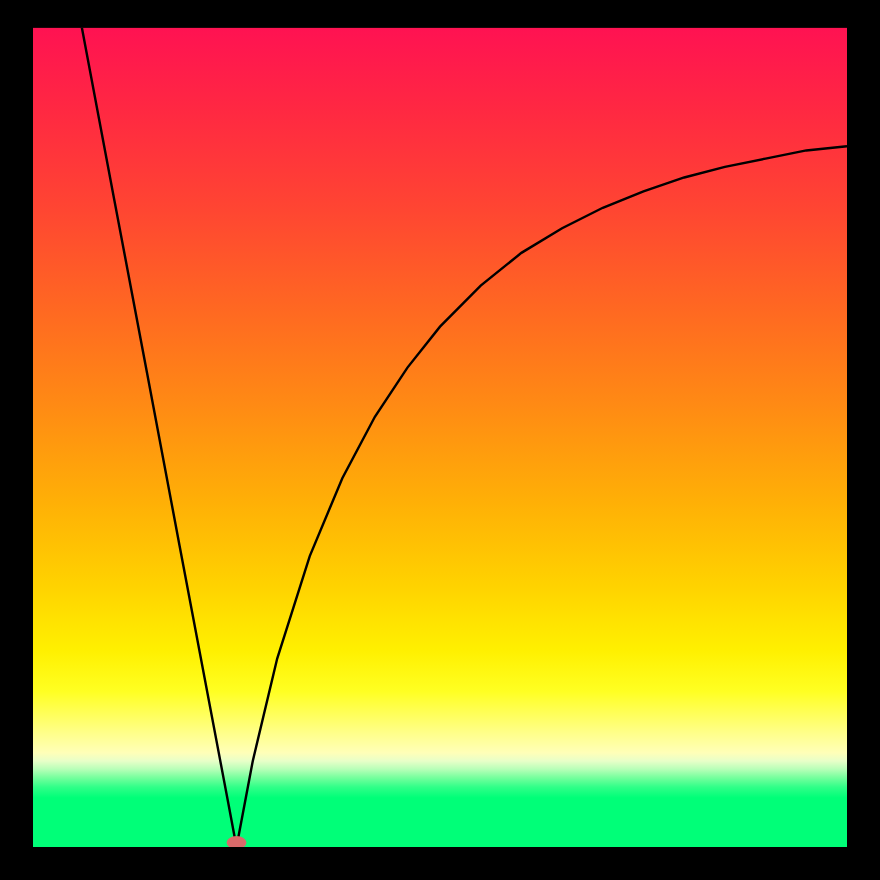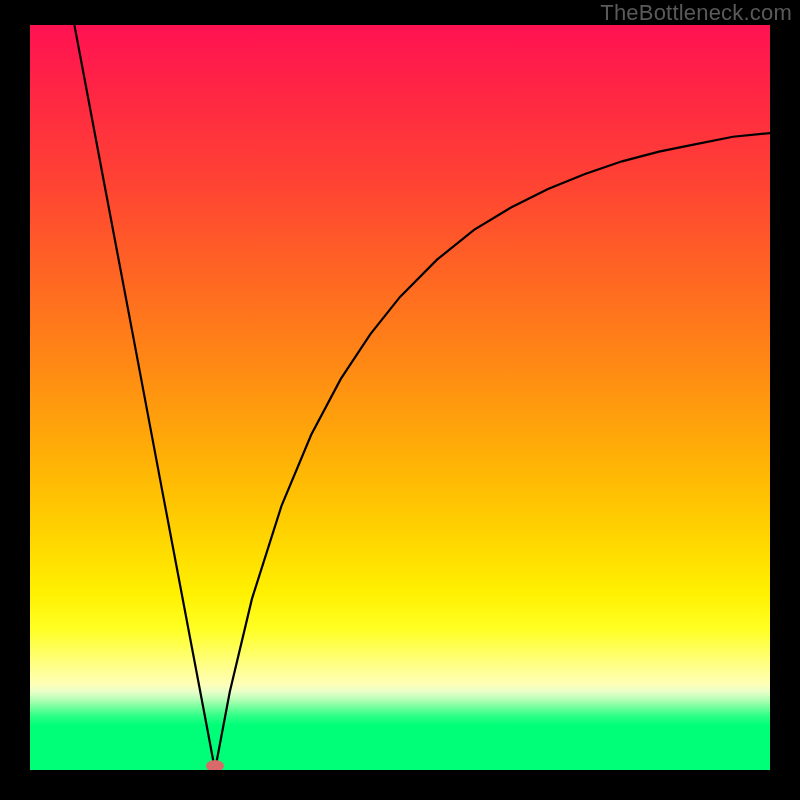--- a/index.html
+++ b/index.html
@@ -41,21 +41,20 @@
     left: 0;
     top: 0;
     display: block;
   }
 </style>
 </head>
 <body>
 
 <div class="frame">
 
-  <div class="watermark">TheBottleneck.com</div>
 
   <div class="plot">
     <svg id="plot-svg" width="740" height="745" viewBox="0 0 740 745" preserveAspectRatio="none">
       <defs>
         <linearGradient id="bg-grad" x1="0" y1="0" x2="0" y2="1">
             <stop offset="0.00%" stop-color="#ff1252"></stop>
             <stop offset="10.00%" stop-color="#ff2842"></stop>
             <stop offset="22.00%" stop-color="#ff4532"></stop>
             <stop offset="34.00%" stop-color="#ff6722"></stop>
             <stop offset="46.00%" stop-color="#ff8a14"></stop>

